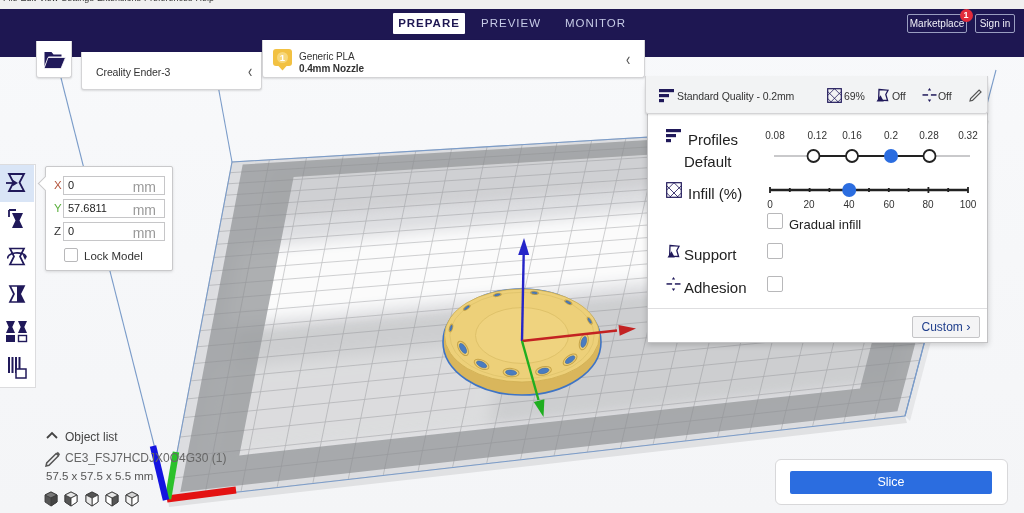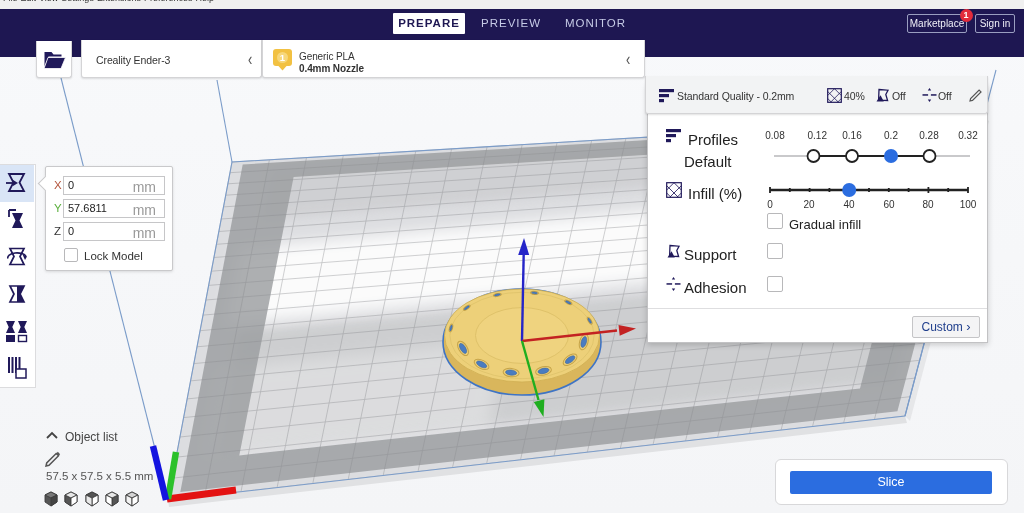--- a/index.html
+++ b/index.html
@@ -19,21 +19,21 @@
   .hbtn{position:absolute;top:5px;height:17px;line-height:17px;font-size:10px;color:#f0f0f8;
      border:1px solid #9a9ec0;border-radius:2px;text-align:center;}
   #btn-market{left:907px;width:58px;}
   #btn-signin{left:975px;width:38px;}
   #badge{position:absolute;left:959.5px;top:0px;width:13px;height:13px;border-radius:7px;background:#e22b3b;
      color:#fff;font-size:9px;line-height:13px;text-align:center;font-weight:bold;z-index:5;}
   
   .card{position:absolute;top:40px;height:38px;background:#fff;border:1px solid #d4d4d6;border-top:none;
      border-radius:0 0 3px 3px;box-shadow:0 1px 2px rgba(0,0,0,.12);z-index:25;box-sizing:border-box;}
   #card-folder{left:36px;width:36px;top:41px;height:37px;}
-  #card-printer{left:81px;width:181px;}
+  #card-printer{left:81px;width:181px;margin-top:12px;}
   #card-material{left:262px;width:383px;}
   #card-settings{left:645px;width:343px;background:#f2f3f4;margin-top:36px;}
   .ctext{position:absolute;font-size:10.5px;color:#333;letter-spacing:-0.1px;}
   .chev{position:absolute;font-size:13px;color:#555;transform:scaleY(1.4);}
   
   #ltools{left:0;top:164px;width:36px;height:224px;background:#fff;border:1px solid #dcdcde;border-left:none;z-index:15;box-sizing:border-box;}
   .lcell{position:absolute;left:0;width:34px;height:37px;}
   .lcell.sel{background:#d9e5f6;}
   
   #pospanel{left:45px;top:166px;width:126px;height:103px;background:#fff;border:1px solid #c9c9cb;border-radius:2px;
@@ -214,21 +214,21 @@
   <svg width="16" height="14" style="position:absolute;left:13px;top:13px" viewBox="0 0 16 14">
     <rect x="0" y="0" width="15" height="3.2" fill="#20195a"></rect>
     <rect x="0" y="5" width="10" height="3.2" fill="#20195a"></rect>
     <rect x="0" y="10" width="5" height="3.2" fill="#20195a"></rect>
   </svg>
   <div class="ctext" style="left:31px;top:14px">Standard Quality - 0.2mm</div>
   <svg width="15" height="15" style="position:absolute;left:181px;top:12px" viewBox="0 0 15 15">
     <rect x="0.7" y="0.7" width="13.6" height="13.6" fill="none" stroke="#20195a" stroke-width="1.2"></rect>
     <path d="M0.7,7.5 L7.5,0.7 M3.5,14.3 L14.3,3.5 M10.5,14.3 L14.3,10.5 M7.5,0.7 L14.3,7.5 M0.7,3.5 L11.5,14.3 M0.7,10.5 L4.5,14.3" stroke="#20195a" stroke-width="0.8"></path>
   </svg>
-  <div class="ctext" style="left:198px;top:14px">40%</div>
+  <div class="ctext" style="left:198px;top:14px">69%</div>
   <svg width="15" height="16" style="position:absolute;left:229px;top:11px" viewBox="0 0 15 16">
     <path d="M4,2.5 L13,3.2 L10.8,7.5 L12.6,13.5 L3.6,13.2 Z" fill="none" stroke="#20195a" stroke-width="1.3"></path>
     <path d="M1.5,14.5 L5.5,8.2 L8.8,14.5 Z" fill="#20195a"></path>
   </svg>
   <div class="ctext" style="left:246px;top:14px">Off</div>
   <svg width="15" height="16" style="position:absolute;left:276px;top:11px" viewBox="0 0 15 16">
     <path d="M7.5,1 L9.2,3.4 L5.8,3.4 Z M7.5,15 L9.2,12.6 L5.8,12.6 Z" fill="#20195a"></path>
     <rect x="0.5" y="7.2" width="5.6" height="1.5" fill="#20195a"></rect>
     <rect x="8.9" y="7.2" width="5.6" height="1.5" fill="#20195a"></rect>
   </svg>
@@ -369,20 +369,21 @@
   <div style="position:absolute;left:264px;top:231px;width:68px;height:22px;background:#f4f4f5;border:1px solid #c5c5c7;border-radius:2px;box-sizing:border-box;text-align:center;line-height:20px;font-size:12px;color:#1f3e8c">Custom <span style="font-size:13px">›</span></div>
 </div>
 
 <svg class="abs" style="left:44px;top:431px;z-index:12" width="16" height="10" viewBox="0 0 16 10">
   <polyline points="3,7 8,2 13,7" fill="none" stroke="#444" stroke-width="1.8"></polyline>
 </svg>
 <div class="olt" style="left:65px;top:430px">Object list</div>
 <svg class="abs" style="left:45px;top:451px;z-index:12" width="16" height="16" viewBox="0 0 16 16">
   <path d="M1,15 l3-.7 9.5-9.5 -2.3-2.3 -9.5,9.5 z M12.3,1.4 l2.3,2.3" fill="none" stroke="#555" stroke-width="1.5"></path>
 </svg>
+<div class="olt" style="left:65px;top:451px;color:#666">CE3_FSJ7HCDJX0O4G30 (1)</div>
 <div class="olt" style="left:46px;top:470px;color:#555;font-size:11.5px">57.5 x 57.5 x 5.5 mm</div>
 <svg class="abs" style="left:44px;top:491px;z-index:12" width="100" height="17" viewBox="0 0 100 17">
   <g stroke="#3d3d3d" stroke-width="0.9">
     <g transform="translate(0,0)">
           <polygon points="7,1 13,4 13,11 7,15 1,11 1,4" fill="#555"></polygon>
           <polygon points="1,4 7,7 13,4 7,1" fill="#777"></polygon>
           <polygon points="7,7 13,4 13,11 7,15" fill="#444"></polygon>
         </g>
     <g transform="translate(20,0)">
           <polygon points="7,1 13,4 13,11 7,15 1,11 1,4" fill="#fff"></polygon>

